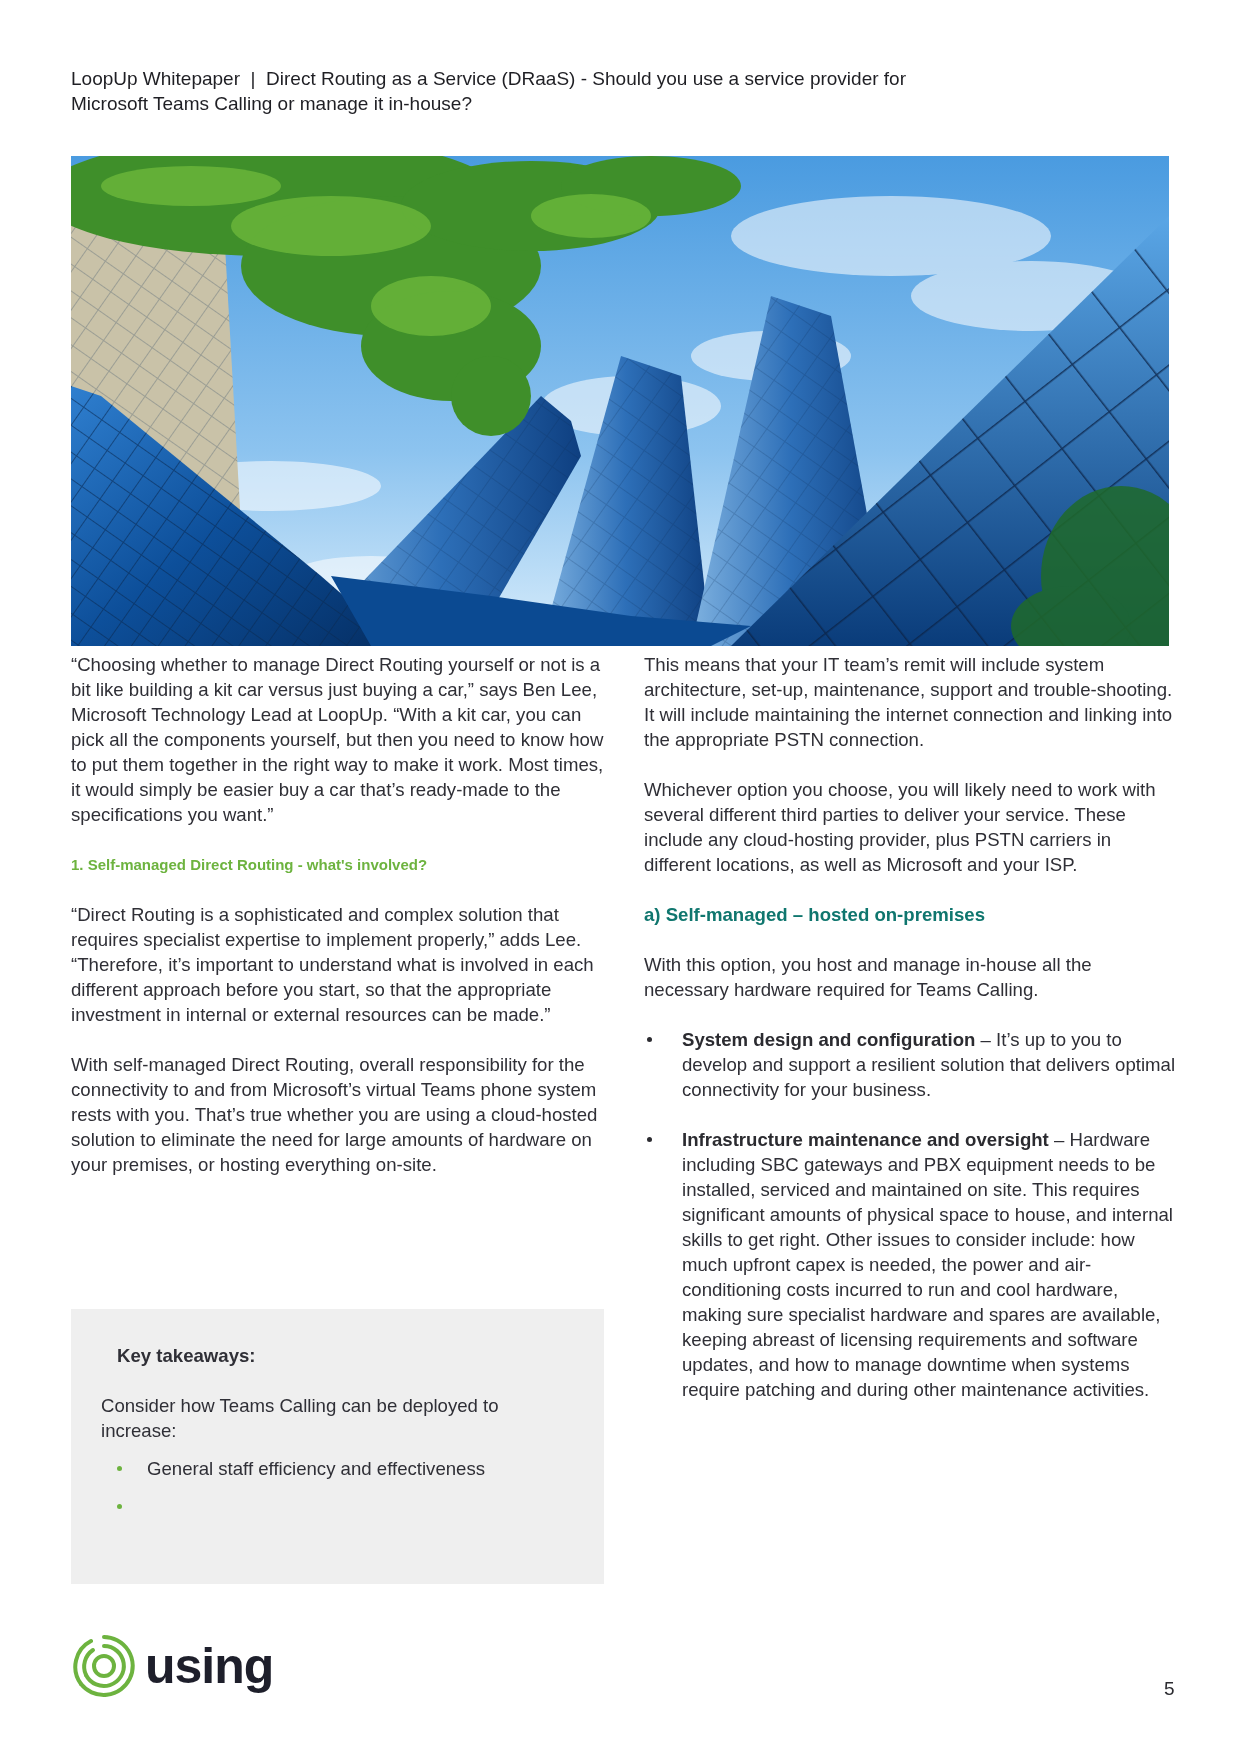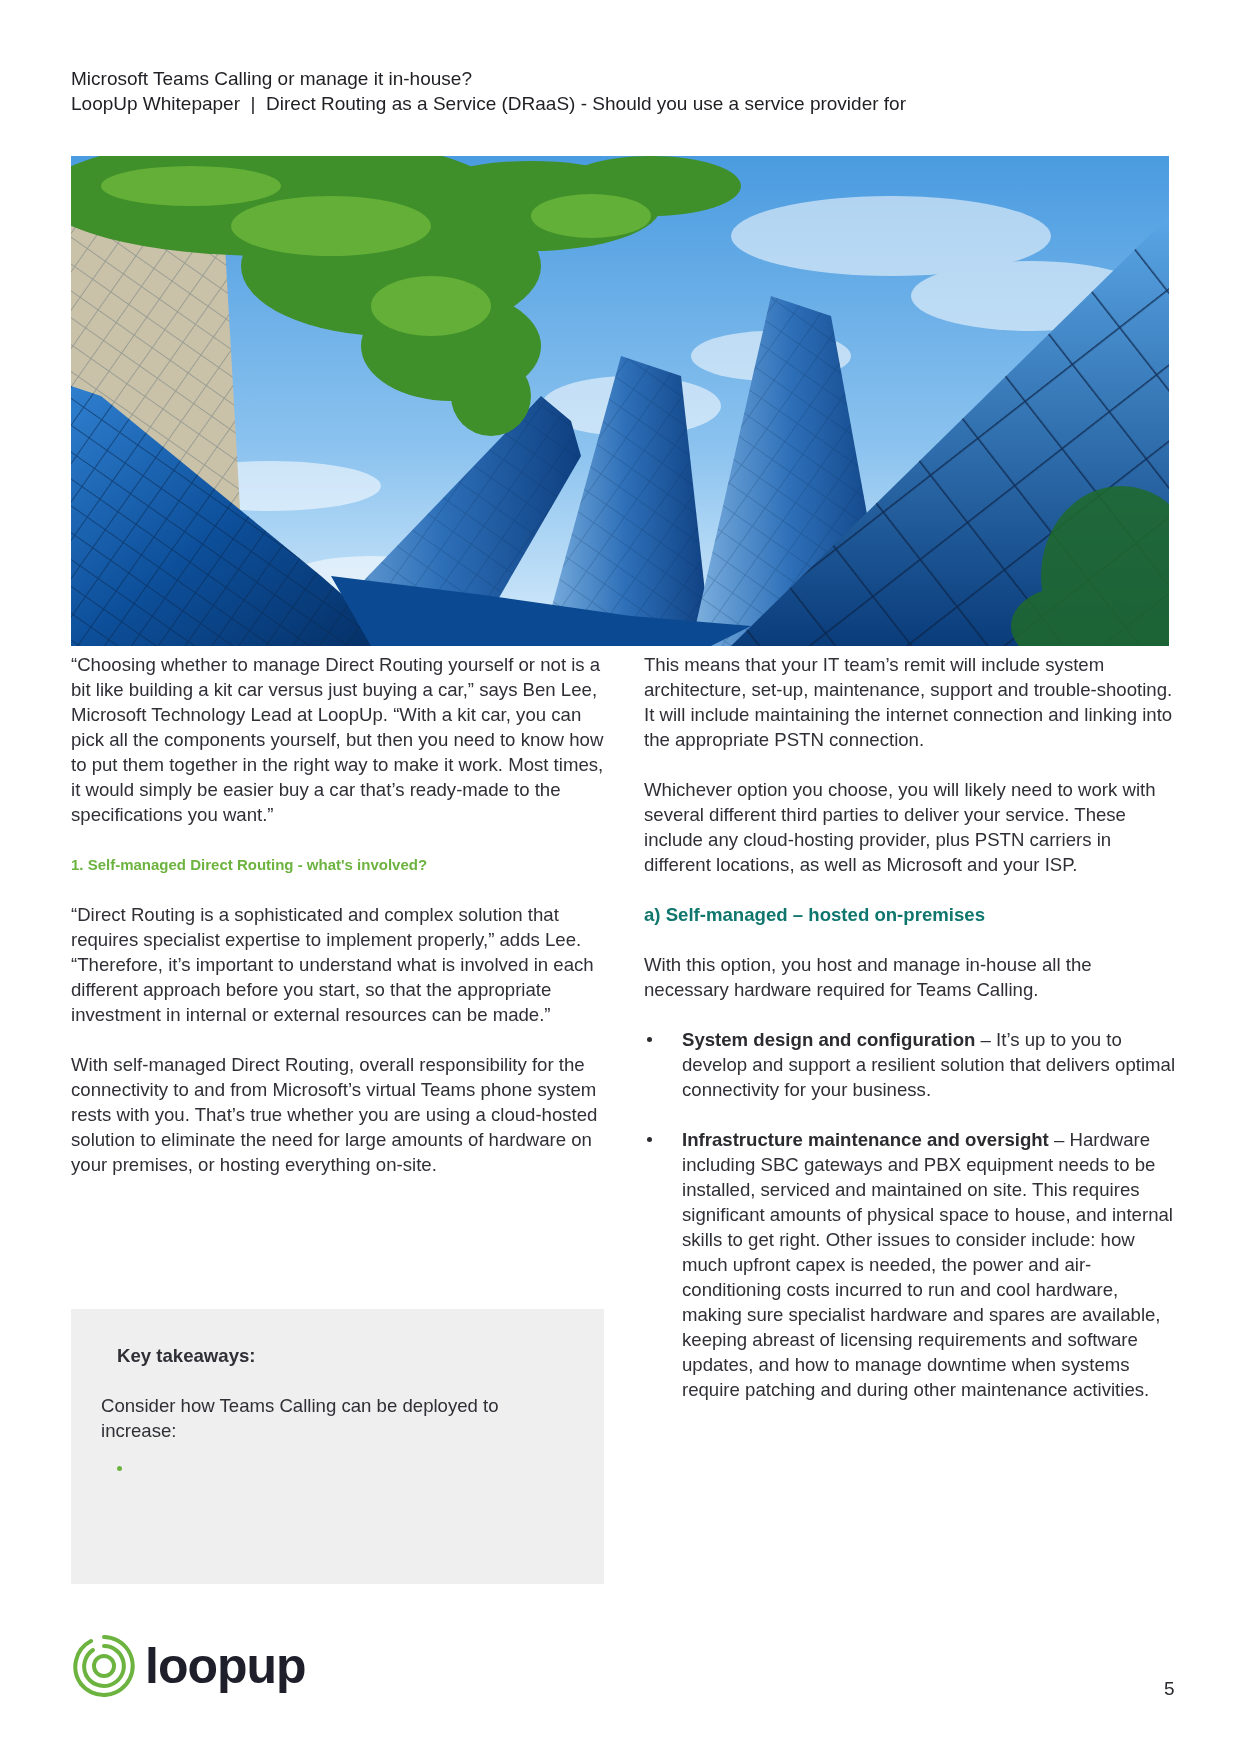--- a/index.html
+++ b/index.html
@@ -28,22 +28,22 @@
   .resp-bullet { position: absolute; left: 3px; top: 10px; width: 5px; height: 5px; border-radius: 50%; background: #2b2b30; }
   .resp-item b { font-weight: bold; color: #2b2b30; }
   .logo { position: absolute; left: 71px; top: 1633px; height: 66px; display: flex; align-items: center; }
   .logo-text { font-size: 50px; font-weight: bold; color: #1e1f2b; letter-spacing: -1px; margin-left: 8px; line-height: 1; }
   .page-number { position: absolute; left: 1164px; top: 1678px; font-size: 19px; color: #2b2b30; }
 </style>
 </head>
 <body>
 
 <div class="header">
+  <div style="white-space:pre;">LoopUp Whitepaper  |  Direct Routing as a Service (DRaaS) - Should you use a service provider for</div>
   <div>Microsoft Teams Calling or manage it in-house?</div>
-  <div style="white-space:pre;">LoopUp Whitepaper  |  Direct Routing as a Service (DRaaS) - Should you use a service provider for</div>
 </div>
 
 <div class="hero">
   <svg viewBox="0 0 1098 490" preserveAspectRatio="none">
     <defs>
       <linearGradient id="sky" x1="0" y1="0" x2="0" y2="1">
         <stop offset="0" stop-color="#4a9be0"></stop>
         <stop offset="0.6" stop-color="#8cc3ef"></stop>
         <stop offset="1" stop-color="#d7ecfb"></stop>
       </linearGradient>
@@ -118,20 +118,24 @@
   <p>With self-managed Direct Routing, overall responsibility for the connectivity to and from Microsoft’s virtual Teams phone system rests with you. That’s true whether you are using a cloud-hosted solution to eliminate the need for large amounts of hardware on your premises, or hosting everything on-site.</p>
 </div>
 
 <div class="takeaways">
   <div class="takeaways-inner">
     <div class="takeaways-title">Key takeaways:</div>
     <div class="takeaways-intro">Consider how Teams Calling can be deployed to increase:</div>
     <ul class="tk-list">
       <li class="tk-item">
         <span class="tk-bullet"></span>
+        <span>General staff efficiency and effectiveness</span>
+      </li>
+      <li class="tk-item">
+        <span class="tk-bullet"></span>
       </li>
     </ul>
   </div>
 </div>
 
 <div class="col col-right">
   <p>This means that your IT team’s remit will include system architecture, set-up, maintenance, support and trouble-shooting. It will include maintaining the internet connection and linking into the appropriate PSTN connection.</p>
   <p>Whichever option you choose, you will likely need to work with several different third parties to deliver your service. These include any cloud-hosting provider, plus PSTN carriers in different locations, as well as Microsoft and your ISP.</p>
   <p class="sub-heading">a) Self-managed – hosted on-premises</p>
   <p>With this option, you host and manage in-house all the necessary hardware required for Teams Calling.</p>
@@ -150,16 +154,16 @@
 <div class="logo">
   <svg width="66" height="66" viewBox="0 0 66 66">
     <g fill="none" stroke="#6db33f" stroke-linecap="round">
       <path d="M33 4 A29 29 0 1 1 10 51" stroke-width="4"></path>
       <path d="M10 51 A29 29 0 0 1 20 8" stroke-width="4"></path>
       <path d="M33 13 A20 20 0 1 1 15 42" stroke-width="4"></path>
       <path d="M15 42 A20 20 0 0 1 22 17" stroke-width="4"></path>
       <circle cx="33" cy="33" r="10" stroke-width="4"></circle>
     </g>
   </svg>
-  <span class="logo-text">loopup</span>
+  <span class="logo-text">using</span>
 </div>
 
 <div class="page-number">5</div>
 
 </body></html>

